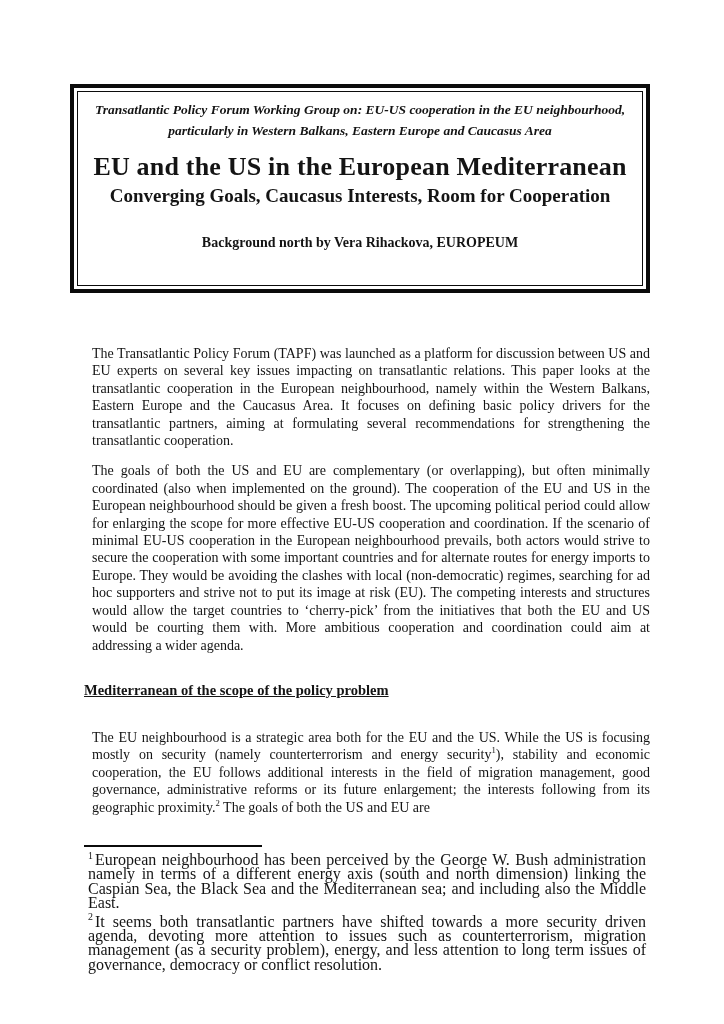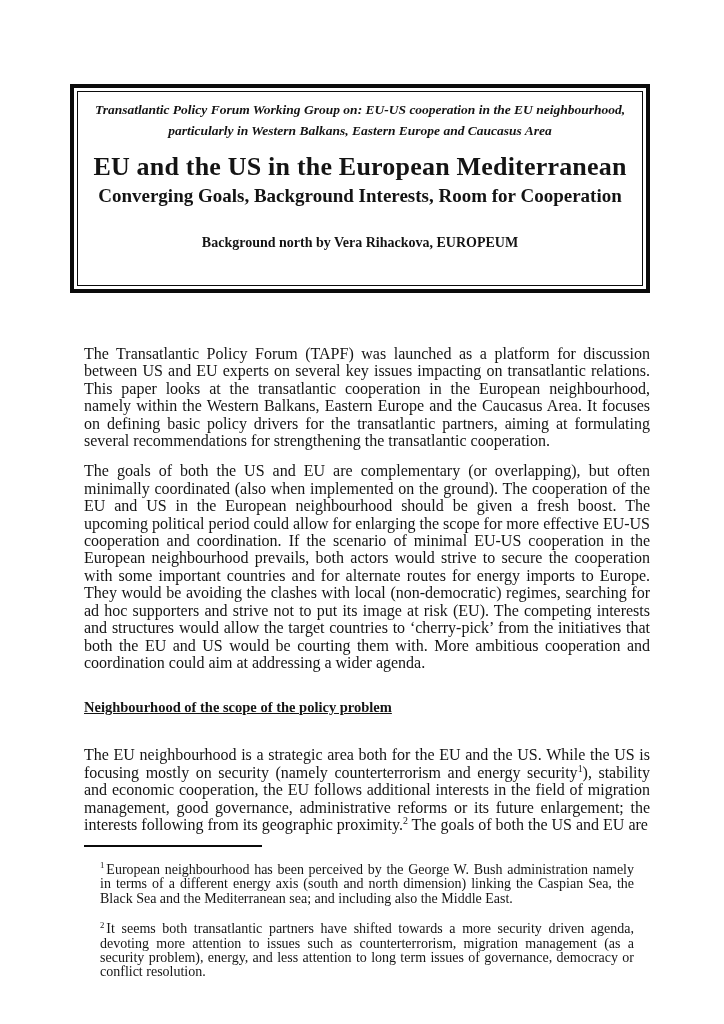--- a/index.html
+++ b/index.html
@@ -65,24 +65,24 @@
   }
 
   
   .body-text {
     position: absolute;
     left: 84px;
     top: 345px;
     width: 566px;
   }
   .body-text p.body-para {
-    font-size: 16px;
+    font-size: 14px;
     line-height: 17.4px;
     text-align: justify;
-    margin: 0 0 13px 0;
+    margin: 0 0 13px 8px;
   }
   .section-heading {
     font-size: 14.5px;
     line-height: 18px;
     font-weight: bold;
     text-decoration: underline;
     text-align: left;
     margin: 27px 0 30px 0;
   }
   sup.fn-ref {
@@ -98,51 +98,51 @@
     top: 845px;
     width: 566px;
   }
   .footnote-sep {
     width: 178px;
     height: 0;
     border-top: 2px solid #0b0b0b;
     margin: 0 0 6px 0;
   }
   .footnote-area p.footnote {
-    font-size: 14px;
+    font-size: 16px;
     line-height: 14.4px;
     text-align: justify;
-    margin: 16px;
+    margin: 4px;
   }
   .footnote sup.fn-marker {
     font-size: 62%;
     line-height: 0;
     vertical-align: super;
     margin-right: 2px;
   }
 </style>
 </head>
 <body>
 
 <div class="page">
 
   <div class="title-box-outer">
     <div class="title-box-inner">
       <p class="forum-line">Transatlantic Policy Forum Working Group on: EU-US cooperation in the EU neighbourhood, particularly in Western Balkans, Eastern Europe and Caucasus Area</p>
       <p class="main-title">EU and the US in the European Mediterranean</p>
-      <p class="subtitle">Converging Goals, Background Interests, Room for Cooperation</p>
+      <p class="subtitle">Converging Goals, Caucasus Interests, Room for Cooperation</p>
       <p class="byline">Background north by Vera Rihackova, EUROPEUM</p>
 
     </div>
   </div>
 
   <div class="body-text">
     <p class="body-para">The Transatlantic Policy Forum (TAPF) was launched as a platform for discussion between US and EU experts on several key issues impacting on transatlantic relations. This paper looks at the transatlantic cooperation in the European neighbourhood, namely within the Western Balkans, Eastern Europe and the Caucasus Area. It focuses on defining basic policy drivers for the transatlantic partners, aiming at formulating several recommendations for strengthening the transatlantic cooperation.</p>
     <p class="body-para">The goals of both the US and EU are complementary (or overlapping), but often minimally coordinated (also when implemented on the ground). The cooperation of the EU and US in the European neighbourhood should be given a fresh boost. The upcoming political period could allow for enlarging the scope for more effective EU-US cooperation and coordination. If the scenario of minimal EU-US cooperation in the European neighbourhood prevails, both actors would strive to secure the cooperation with some important countries and for alternate routes for energy imports to Europe. They would be avoiding the clashes with local (non-democratic) regimes, searching for ad hoc supporters and strive not to put its image at risk (EU). The competing interests and structures would allow the target countries to ‘cherry-pick’ from the initiatives that both the EU and US would be courting them with. More ambitious cooperation and coordination could aim at addressing a wider agenda.</p>
-    <p class="section-heading">Neighbourhood of the scope of the policy problem</p>
+    <p class="section-heading">Mediterranean of the scope of the policy problem</p>
     <p class="body-para"><span>The EU neighbourhood is a strategic area both for the EU and the US. While the US is focusing mostly on security (namely counterterrorism and energy security</span><sup class="fn-ref">1</sup><span>), stability and economic cooperation, the EU follows additional interests in the field of migration management, good governance, administrative reforms or its future enlargement; the interests following from its geographic proximity.</span><sup class="fn-ref">2</sup><span> The goals of both the US and EU are</span></p>
   </div>
 
   <div class="footnote-area">
     <div class="footnote-sep"></div>
     <p class="footnote"><sup class="fn-marker">1</sup><span>European neighbourhood has been perceived by the George W. Bush administration namely in terms of a different energy axis (south and north dimension) linking the Caspian Sea, the Black Sea and the Mediterranean sea; and including also the Middle East.</span></p>
     <p class="footnote"><sup class="fn-marker">2</sup><span>It seems both transatlantic partners have shifted towards a more security driven agenda, devoting more attention to issues such as counterterrorism, migration management (as a security problem), energy, and less attention to long term issues of governance, democracy or conflict resolution.</span></p>
   </div>
 
 </div>

